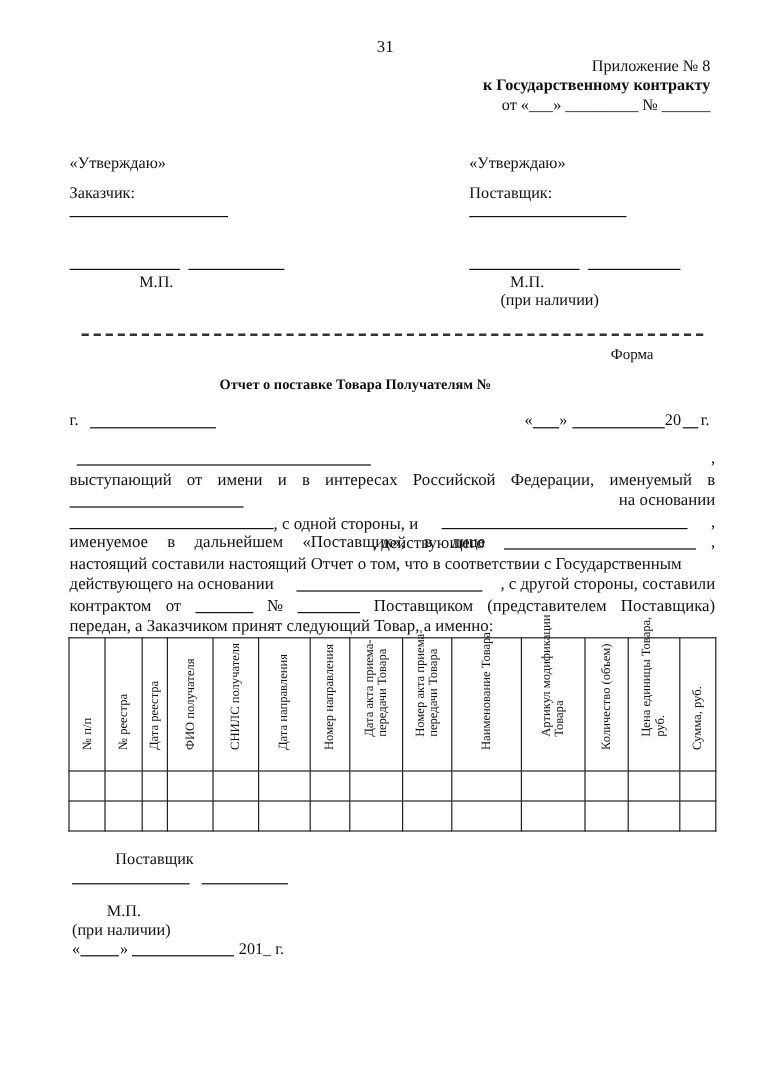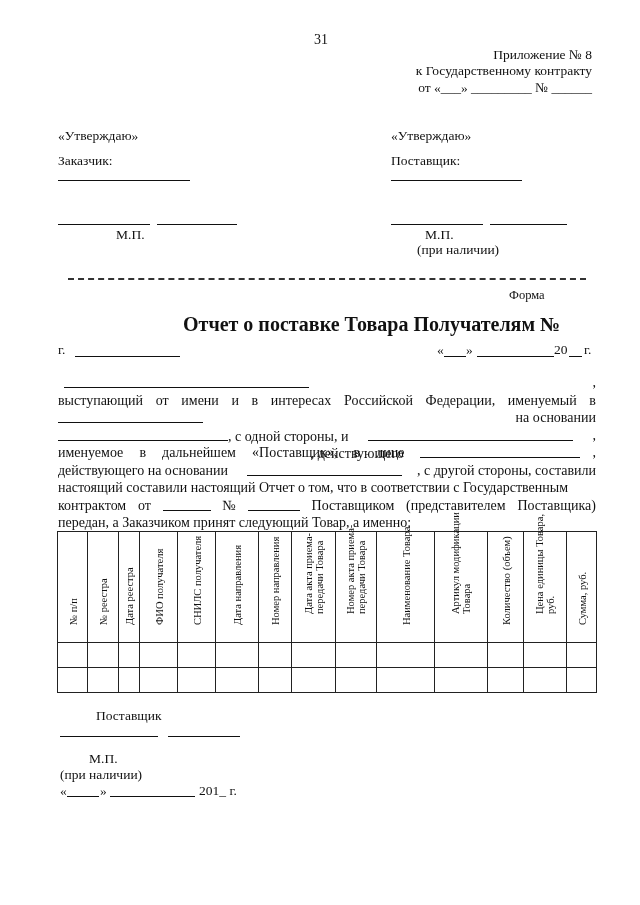--- a/index.html
+++ b/index.html
@@ -3,41 +3,41 @@
 <meta charset="utf-8">
 <style>
   html, body { margin:0; padding:0; background:#ffffff; }
   body { width:640px; height:905px; position:relative; overflow:hidden;
          font-family:"Liberation Serif", serif; color:#111; font-size:13.5px; }
   .abs { position:absolute; white-space:nowrap; }
   .ul { display:inline-block; border-bottom:1px solid #111; height:1px; vertical-align:baseline; }
   .line { position:absolute; border-bottom:1.3px solid #111; height:0; }
   .page-num { left:314px; top:32px; font-size:14px; }
   .annex { right:48px; text-align:right; }
-  .bold-title { font-weight:bold; font-size:20px; }
+  .bold-title { font-weight:bold; font-size:12px; }
   .dashed { position:absolute; left:68px; top:278px; width:518px; border-top:2px dashed #333; }
   .para { position:absolute; left:58px; width:538px; line-height:17.5px; font-size:14px; }
   .para .row { display:flex; justify-content:space-between; white-space:nowrap; height:17.5px; }
   .para .row span { display:inline-block; }
   table.grid { position:absolute; left:57px; top:531px; border-collapse:collapse; table-layout:fixed; }
   table.grid td { border:1px solid #222; padding:0; font-size:10.5px; position:relative; }
   table.grid tr.head td { height:110px; vertical-align:bottom; }
   table.grid tr.body td { height:24px; }
   .vtext { position:absolute; bottom:6px; left:50%; transform-origin:0 0;
            transform:rotate(-90deg) translateY(-50%); white-space:normal; line-height:11px;
            text-align:left; }
   .vtext-inner { display:block; width:104px; }
 </style>
 </head>
 <body>
 
 <div class="abs page-num">31</div>
 
 <div class="abs annex" style="top:47px;">Приложение № 8</div>
-<div class="abs annex" style="top:63px;">к Государственному контракту</div>
+<div class="abs annex" style="top:63px;font-weight:bold;">к Государственному контракту</div>
 <div class="abs annex" style="top:80px;">от «___» _________ № ______</div>
 
 <div class="abs" style="left:58px; top:128px;">«Утверждаю»</div>
 <div class="abs" style="left:58px; top:153px;">Заказчик:</div>
 <div class="line" style="left:58px; top:180px; width:132px;"></div>
 <div class="line" style="left:58px; top:224px; width:92px;"></div>
 <div class="line" style="left:157px; top:224px; width:80px;"></div>
 <div class="abs" style="left:116px; top:227px;">М.П.</div>
 
 <div class="abs" style="left:391px; top:128px;">«Утверждаю»</div>
@@ -96,26 +96,26 @@
     <span>именуемое</span>
     <span>в</span>
     <span>дальнейшем</span>
     <span>«Поставщик»,</span>
     <span>в</span>
     <span>лице</span>
     <span class="ul" style="width:160px; height:13px;"></span>
     <span style="margin-left:-4px;">,</span>
   </div>
   <div class="row">
+    <span>настоящий составили настоящий Отчет о том, что в соответствии с Государственным</span>
+  </div>
+  <div class="row">
     <span>действующего на основании</span>
     <span class="ul" style="width:155px; height:13px;"></span>
     <span style="margin-left:-4px;">, с другой стороны, составили</span>
-  </div>
-  <div class="row">
-    <span>настоящий составили настоящий Отчет о том, что в соответствии с Государственным</span>
   </div>
   <div class="row">
     <span>контрактом</span>
     <span>от</span>
     <span class="ul" style="width:48px; height:13px;"></span>
     <span>№</span>
     <span class="ul" style="width:52px; height:13px;"></span>
     <span>Поставщиком</span>
     <span>(представителем</span>
     <span>Поставщика)</span>

